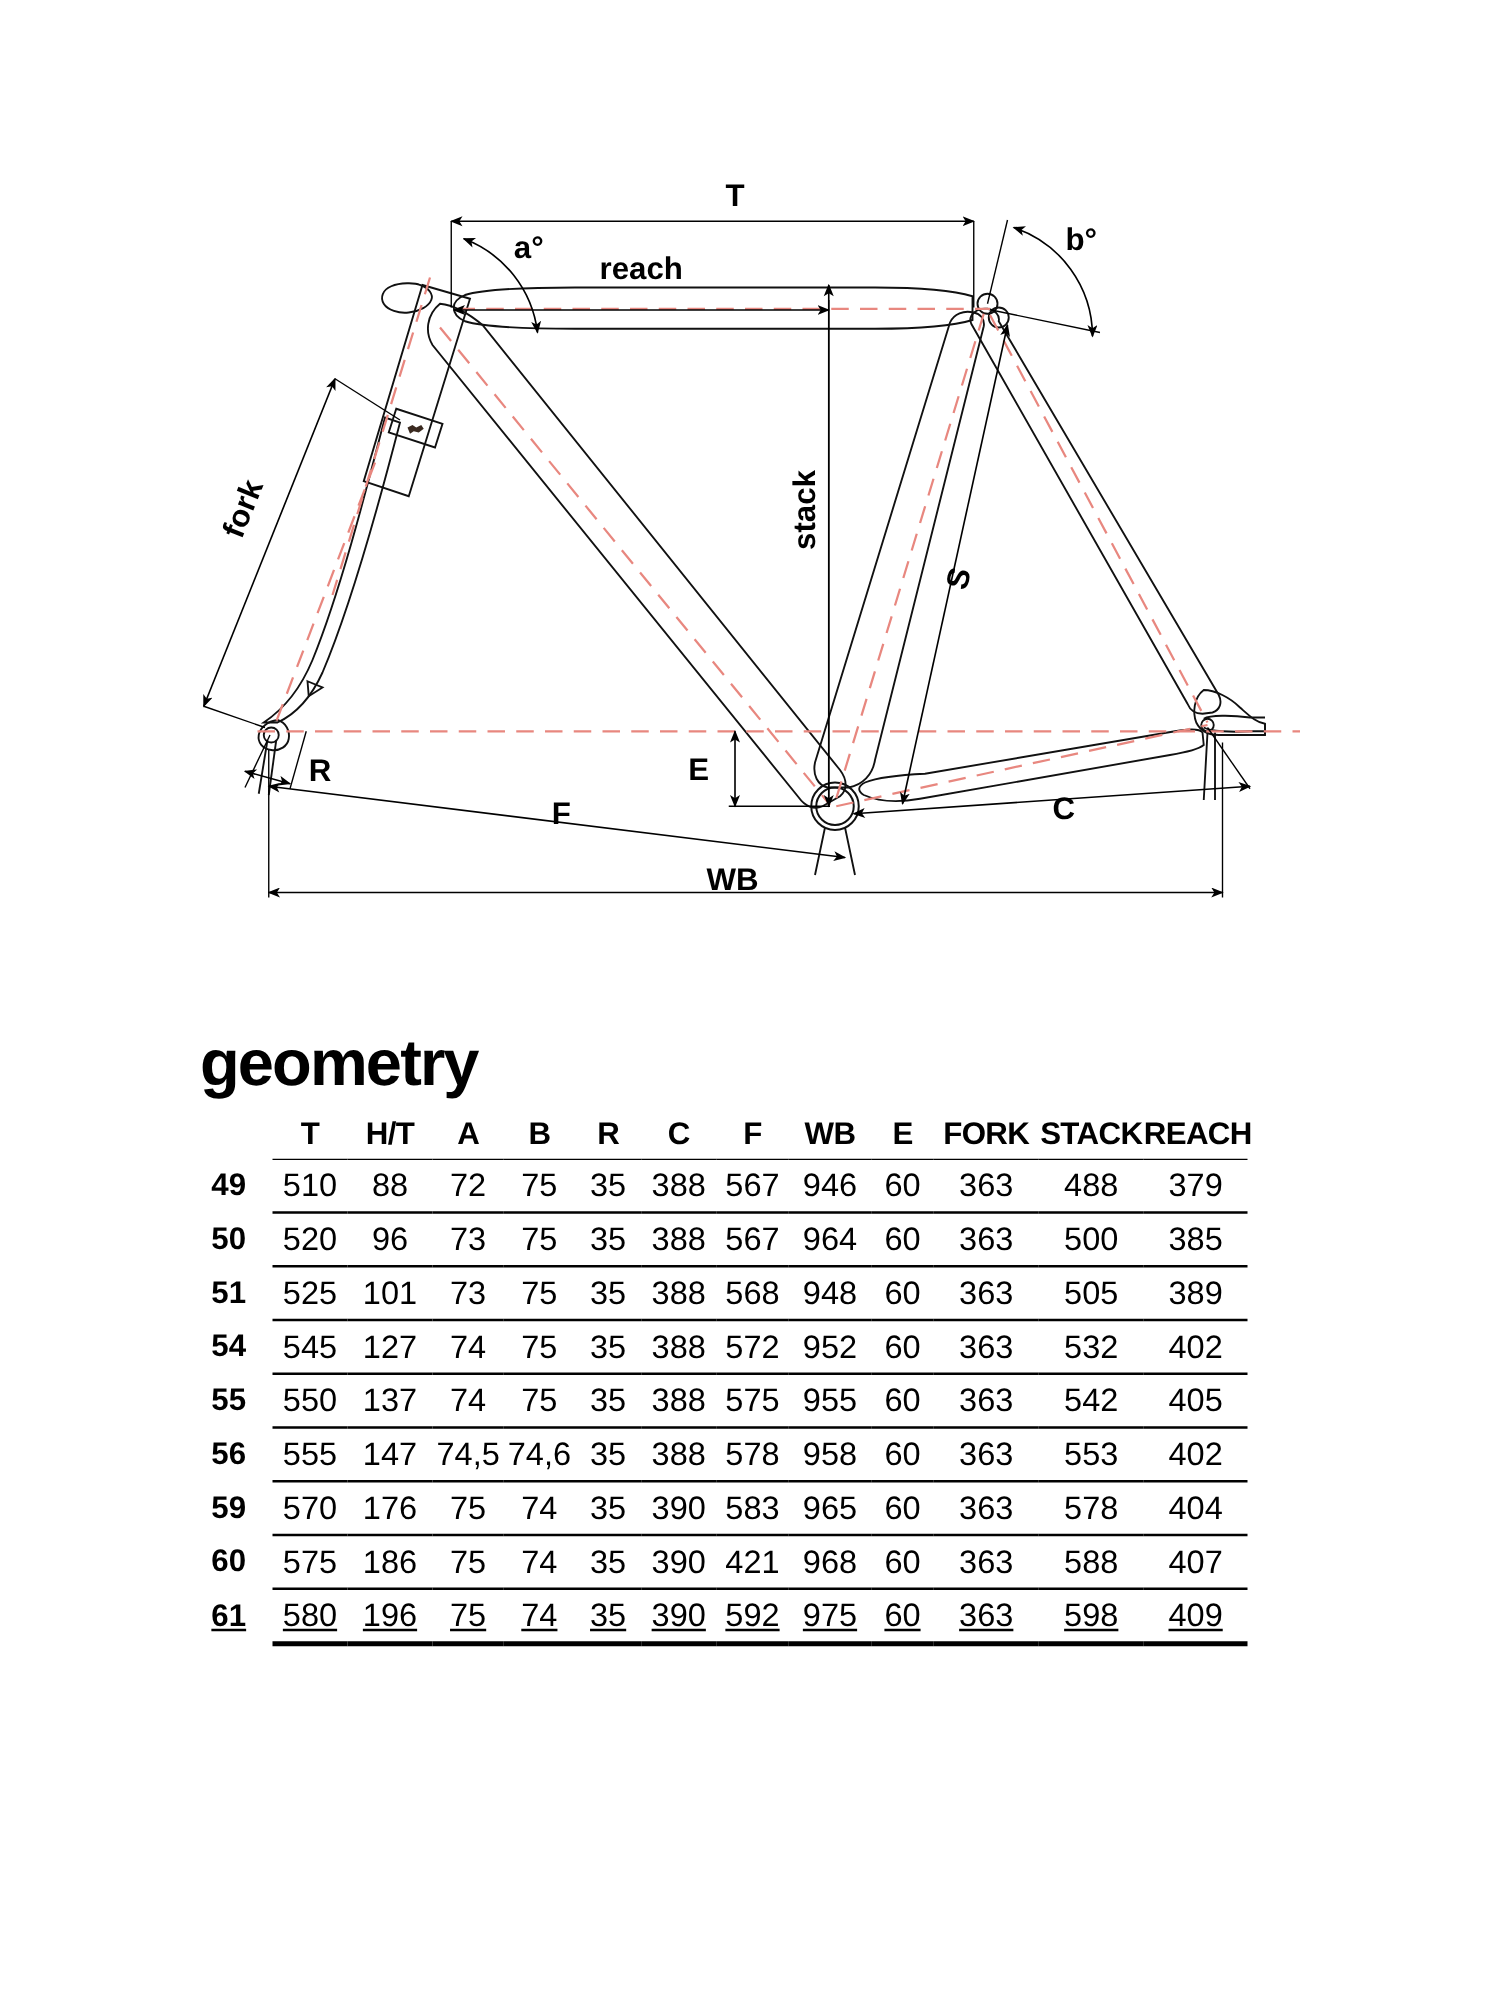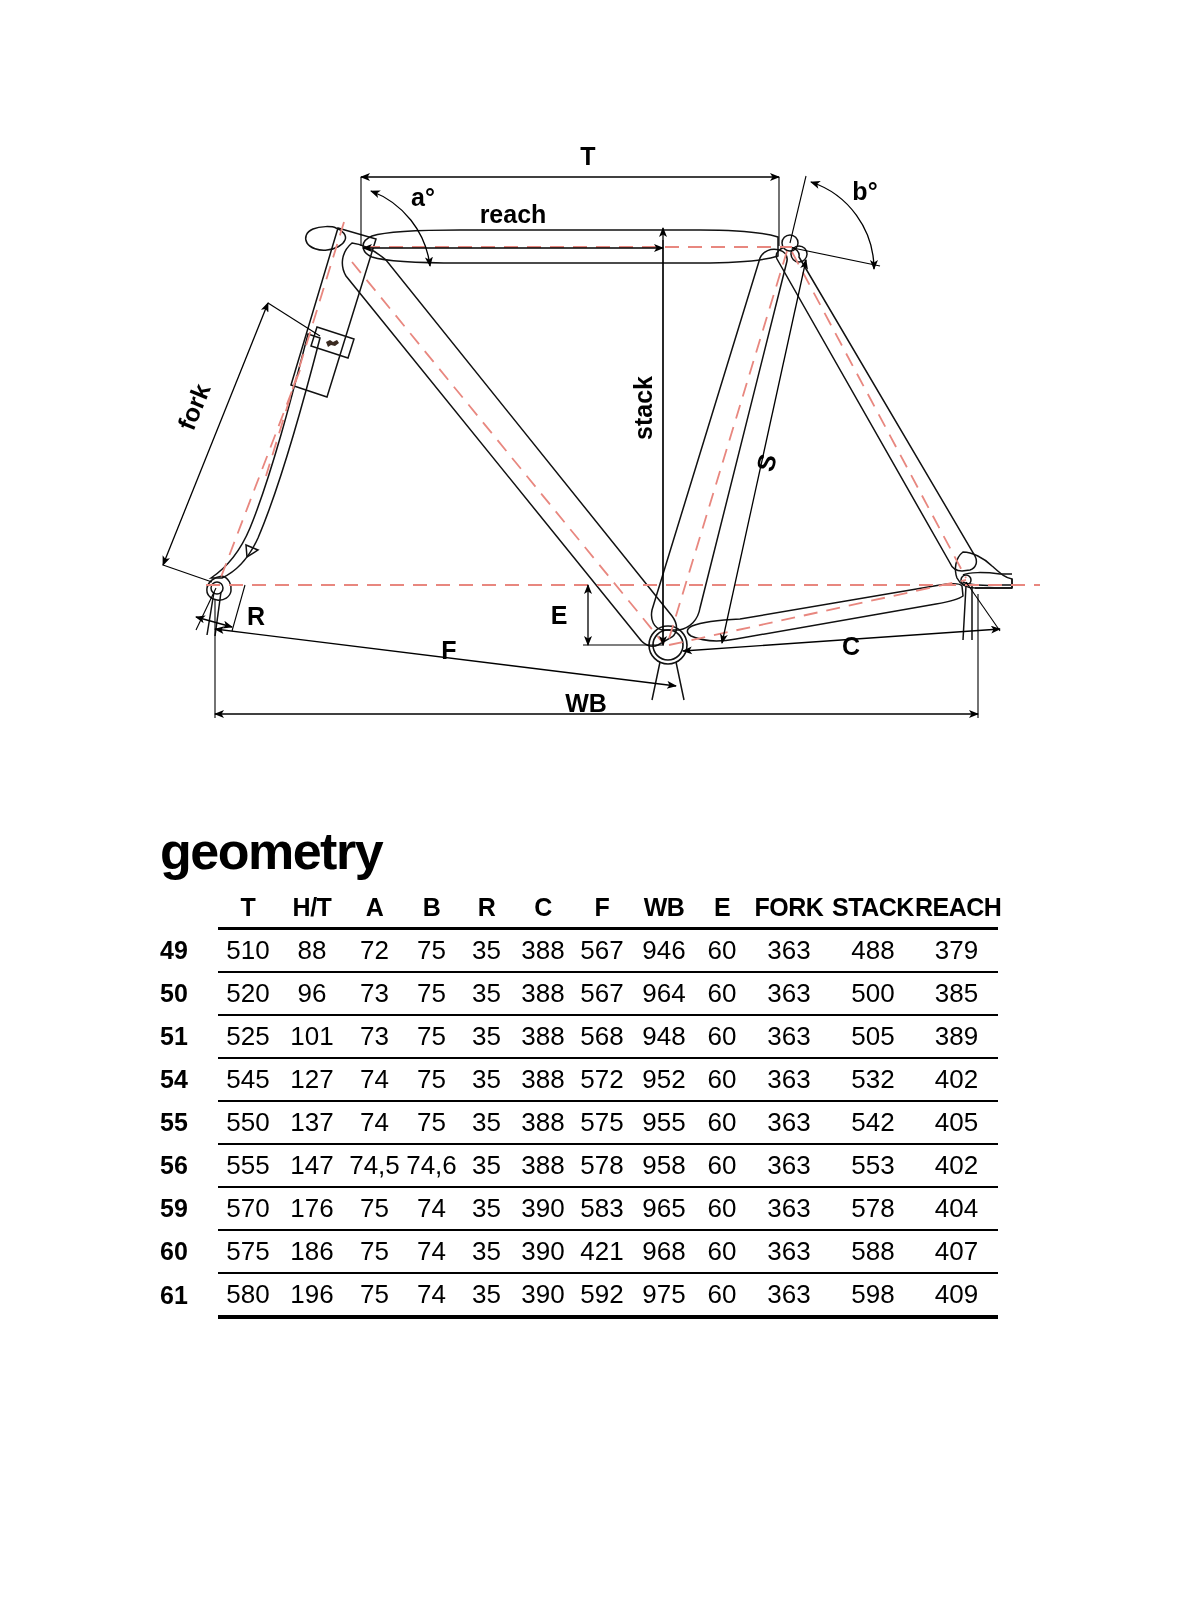--- a/index.html
+++ b/index.html
@@ -76,28 +76,28 @@
   table.geo thead th.size-head{border:0;}
 
   table.geo tbody td{
     font-size:26px;
     font-weight:normal;
     height:41px;
     font-family:"Liberation Sans", sans-serif;
     border-top:2px solid #000;
     letter-spacing:0px;
   }
-  table.geo tbody tr:first-child td{border-top:3px solid #000000;}
-  table.geo tbody tr:last-child td{border-bottom:4px solid #000;}
+  table.geo tbody tr:first-child td{border-top:1px solid #000000;}
+  table.geo tbody tr:last-child td{border-bottom:4px solid #000;text-decoration:underline;}
 
   table.geo tbody td.size-cell{
     font-weight:bold;
     font-size:25px;
     border:0 !important;
-    text-align:left;
+    text-align:center;
     padding-right:12px;
   }
 </style>
 </head>
 <body>
 
 <div id="page">
 
   <div id="diagram-wrap">
     <svg id="diagram" viewBox="0 0 1200 800" xmlns="http://www.w3.org/2000/svg">

